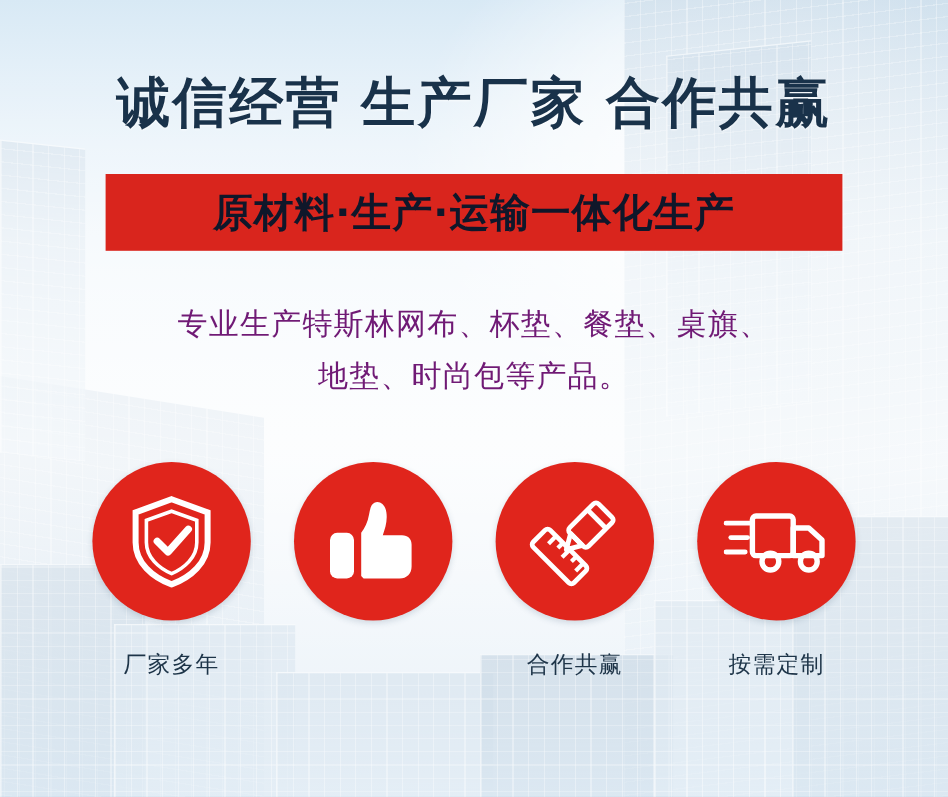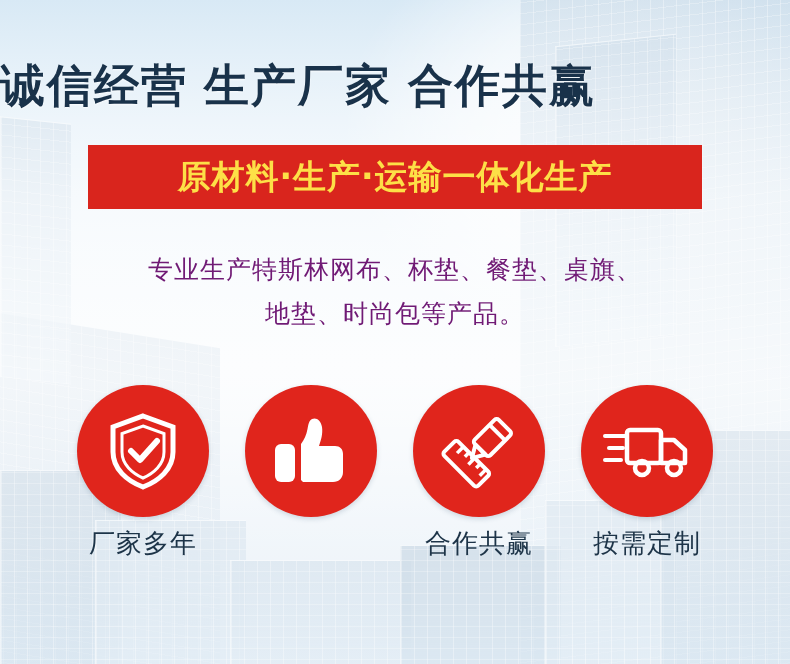--- a/index.html
+++ b/index.html
@@ -85,21 +85,21 @@
   .content {
     position: absolute;
     inset: 0;
   }
 
   .headline {
     position: absolute;
     top: 56px;
     left: 0;
     right: 0;
-    text-align: left;
+    text-align: center;
     font-size: 45px;
     font-weight: bold;
     color: #19324a;
     letter-spacing: 2px;
     font-family: "DejaVu Sans", "Liberation Sans", sans-serif;
     text-shadow: 0 1px 2px rgba(255,255,255,0.8);
   }
   .headline .gap { display: inline-block; width: 16px; }
 
   .banner {
@@ -107,21 +107,21 @@
     top: 145px;
     left: 88px;
     width: 614px;
     height: 64px;
     background: #d9251d;
     display: flex;
     align-items: center;
     justify-content: center;
   }
   .banner-text {
-    color: #fde047;
+    color: #0f172a;
     font-size: 33px;
     font-weight: bold;
     letter-spacing: 1px;
     font-family: "DejaVu Sans", "Liberation Sans", sans-serif;
   }
 
   .subtitle {
     position: absolute;
     top: 248px;
     left: 0;
@@ -151,22 +151,22 @@
     width: 132px;
     height: 132px;
     border-radius: 50%;
     background: #e0251c;
     display: flex;
     align-items: center;
     justify-content: center;
     box-shadow: 0 2px 5px rgba(40,70,100,0.18);
   }
   .feature-label {
-    margin-top: 9px;
-    font-size: 26px;
+    margin-top: 24px;
+    font-size: 19px;
     color: #1d3448;
     letter-spacing: 1px;
     font-family: Liberation Sans, sans-serif;
   }
   svg { display: block; }
 </style>
 </head>
 <body>
 
 <div class="poster">

